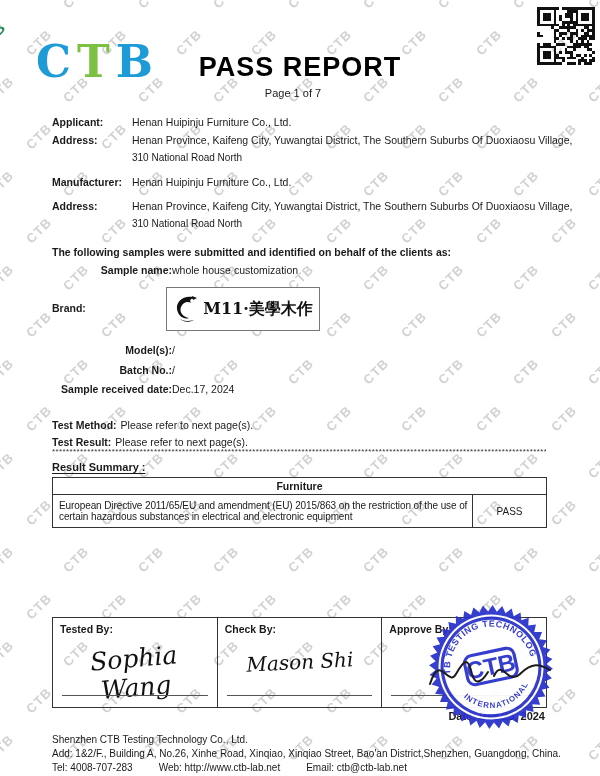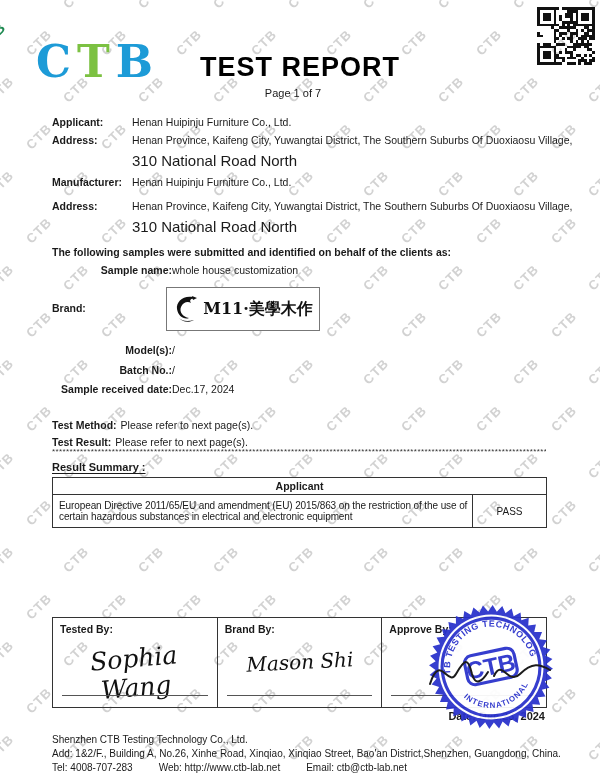--- a/index.html
+++ b/index.html
@@ -16,21 +16,21 @@
   .title{position:absolute;left:150px;top:52px;width:300px;text-align:center;
          font-size:27px;font-weight:bold;letter-spacing:1px;color:#000;}
   .page-info{position:absolute;left:228px;top:87px;width:130px;text-align:center;font-size:11px;}
   .report-no{position:absolute;right:55px;top:87px;font-size:11px;}
   .qr{position:absolute;left:537px;top:7px;}
   
   .row{position:absolute;left:52px;font-size:10.5px;display:flex;white-space:nowrap;}
   .lab{font-weight:bold;}
   .lw80{width:80px;flex:none;}
   .lw120{width:120px;flex:none;text-align:right;}
-  .indent{position:absolute;font-size:15px;white-space:nowrap;}
+  .indent{position:absolute;font-size:10px;white-space:nowrap;}
   .boldline{position:absolute;left:52px;font-size:10.5px;font-weight:bold;white-space:nowrap;}
   .brand-box{position:absolute;left:166px;top:287px;width:152px;height:42px;border:1px solid #777;
              display:flex;align-items:center;justify-content:center;gap:4px;background:#fff;}
   .brand-text{font-family:"DejaVu Serif",serif;font-weight:bold;font-size:16px;color:#111;}
   .sep{position:absolute;left:52px;top:447px;width:494px;font-size:8px;letter-spacing:.4px;
        color:#333;white-space:nowrap;overflow:hidden;}
   .summary-head{position:absolute;left:52px;top:461px;font-size:11px;font-weight:bold;
                 text-decoration:underline;text-underline-offset:2px;}
   
   .rtable{position:absolute;left:52px;top:477px;width:493px;border:1px solid #333;font-size:10px;}
@@ -210,21 +210,21 @@
       <span class="wm" style="left: 361px; top: 740px; color: rgb(210, 210, 210);">CTB</span>
       <span class="wm" style="left: 436px; top: 740px; color: rgb(210, 210, 210);">CTB</span>
       <span class="wm" style="left: 511px; top: 740px; color: rgb(210, 210, 210);">CTB</span>
       <span class="wm" style="left: 586px; top: 740px; color: rgb(210, 210, 210);">CTB</span>
       <span class="wm" style="left: -26px; top: 28px; color: rgb(31, 138, 82); font-size: 15px;">CTB</span>
     </div>
 
   <div class="content">
 
     <div class="logo" id="logo"><span style="color: rgb(29, 155, 215);">C</span><span style="color: rgb(124, 193, 66);">T</span><span style="color: rgb(29, 155, 215);">B</span></div>
-    <div class="title">TEST REPORT</div>
+    <div class="title">PASS REPORT</div>
     <div class="page-info">Page 1 of 7</div>
     <div class="qr" id="qr"><svg width="58" height="58" viewBox="0 0 21 21" shape-rendering="crispEdges" fill="#111">
           <rect x="0" y="0" width="1" height="1"></rect>
           <rect x="1" y="0" width="1" height="1"></rect>
           <rect x="2" y="0" width="1" height="1"></rect>
           <rect x="3" y="0" width="1" height="1"></rect>
           <rect x="4" y="0" width="1" height="1"></rect>
           <rect x="5" y="0" width="1" height="1"></rect>
           <rect x="6" y="0" width="1" height="1"></rect>
           <rect x="7" y="0" width="1" height="1"></rect>
@@ -517,39 +517,39 @@
     <div class="row" style="top:436px">
       <span class="lab">Test Result:</span>
       <span style="margin-left:4px">Please refer to next page(s).</span>
     </div>
 
     <div class="sep">************************************************************************************************************************************************************************************</div>
 
     <div class="summary-head">Result Summary :</div>
     <div class="rtable">
       <div class="trow thead">
-        <div class="tc-con">Applicant</div>
+        <div class="tc-con">Furniture</div>
       </div>
       <div class="trow">
         <div class="tc-test">
           <div class="tl">European Directive 2011/65/EU and amendment (EU) 2015/863 on the restriction of the use of</div>
           <div class="tl">certain hazardous substances in electrical and electronic equipment</div>
         </div>
         <div class="tc-con">PASS</div>
       </div>
     </div>
 
     <div class="sig-wrap">
       <div class="sig-box">
         <div class="sig-label">Tested By:</div>
         <div class="sig-name" style="font-size:25px;transform:rotate(-5deg)">Sophia Wang</div>
         <div class="sig-line"></div>
       </div>
       <div class="sig-box">
-        <div class="sig-label">Brand By:</div>
+        <div class="sig-label">Check By:</div>
         <div class="sig-name" style="font-size:20px;top:32px;transform:rotate(-3deg)">Mason Shi</div>
         <div class="sig-line"></div>
       </div>
       <div class="sig-box">
         <div class="sig-label">Approve By:</div>
         <div class="sig-line"></div>
       </div>
     </div>
 
     <div class="date-line">Date: Dec.23, 2024</div>

